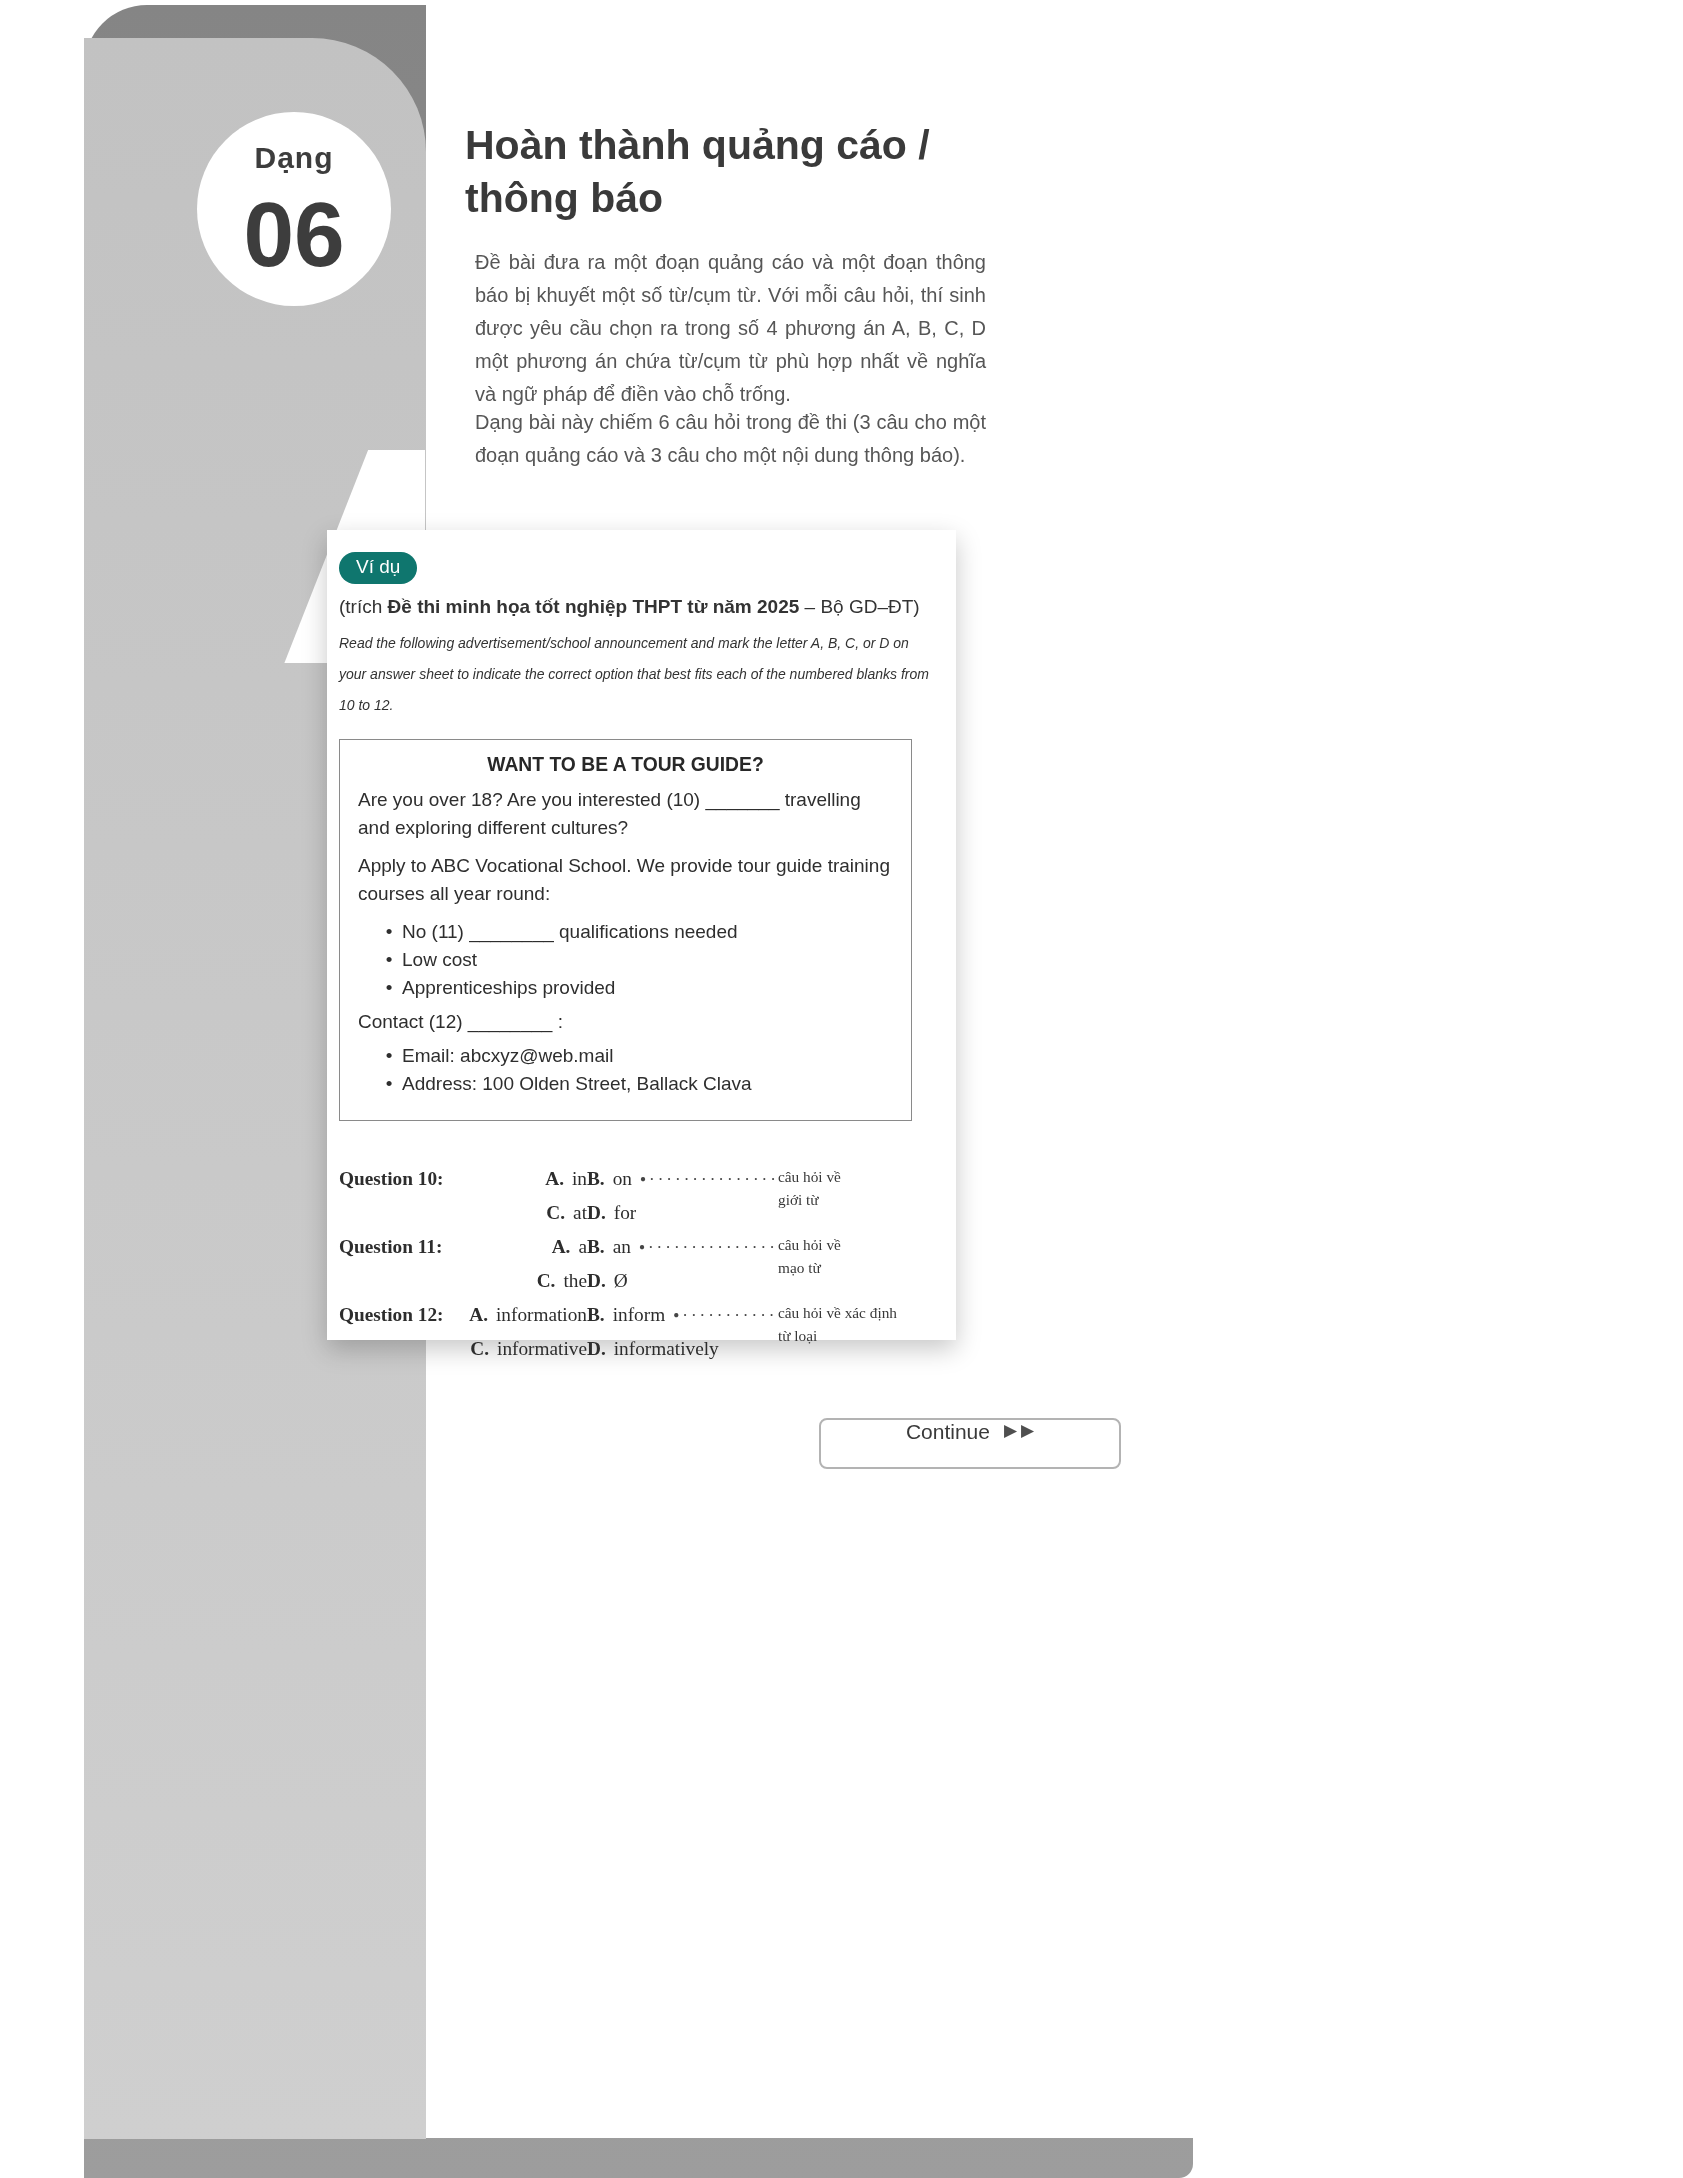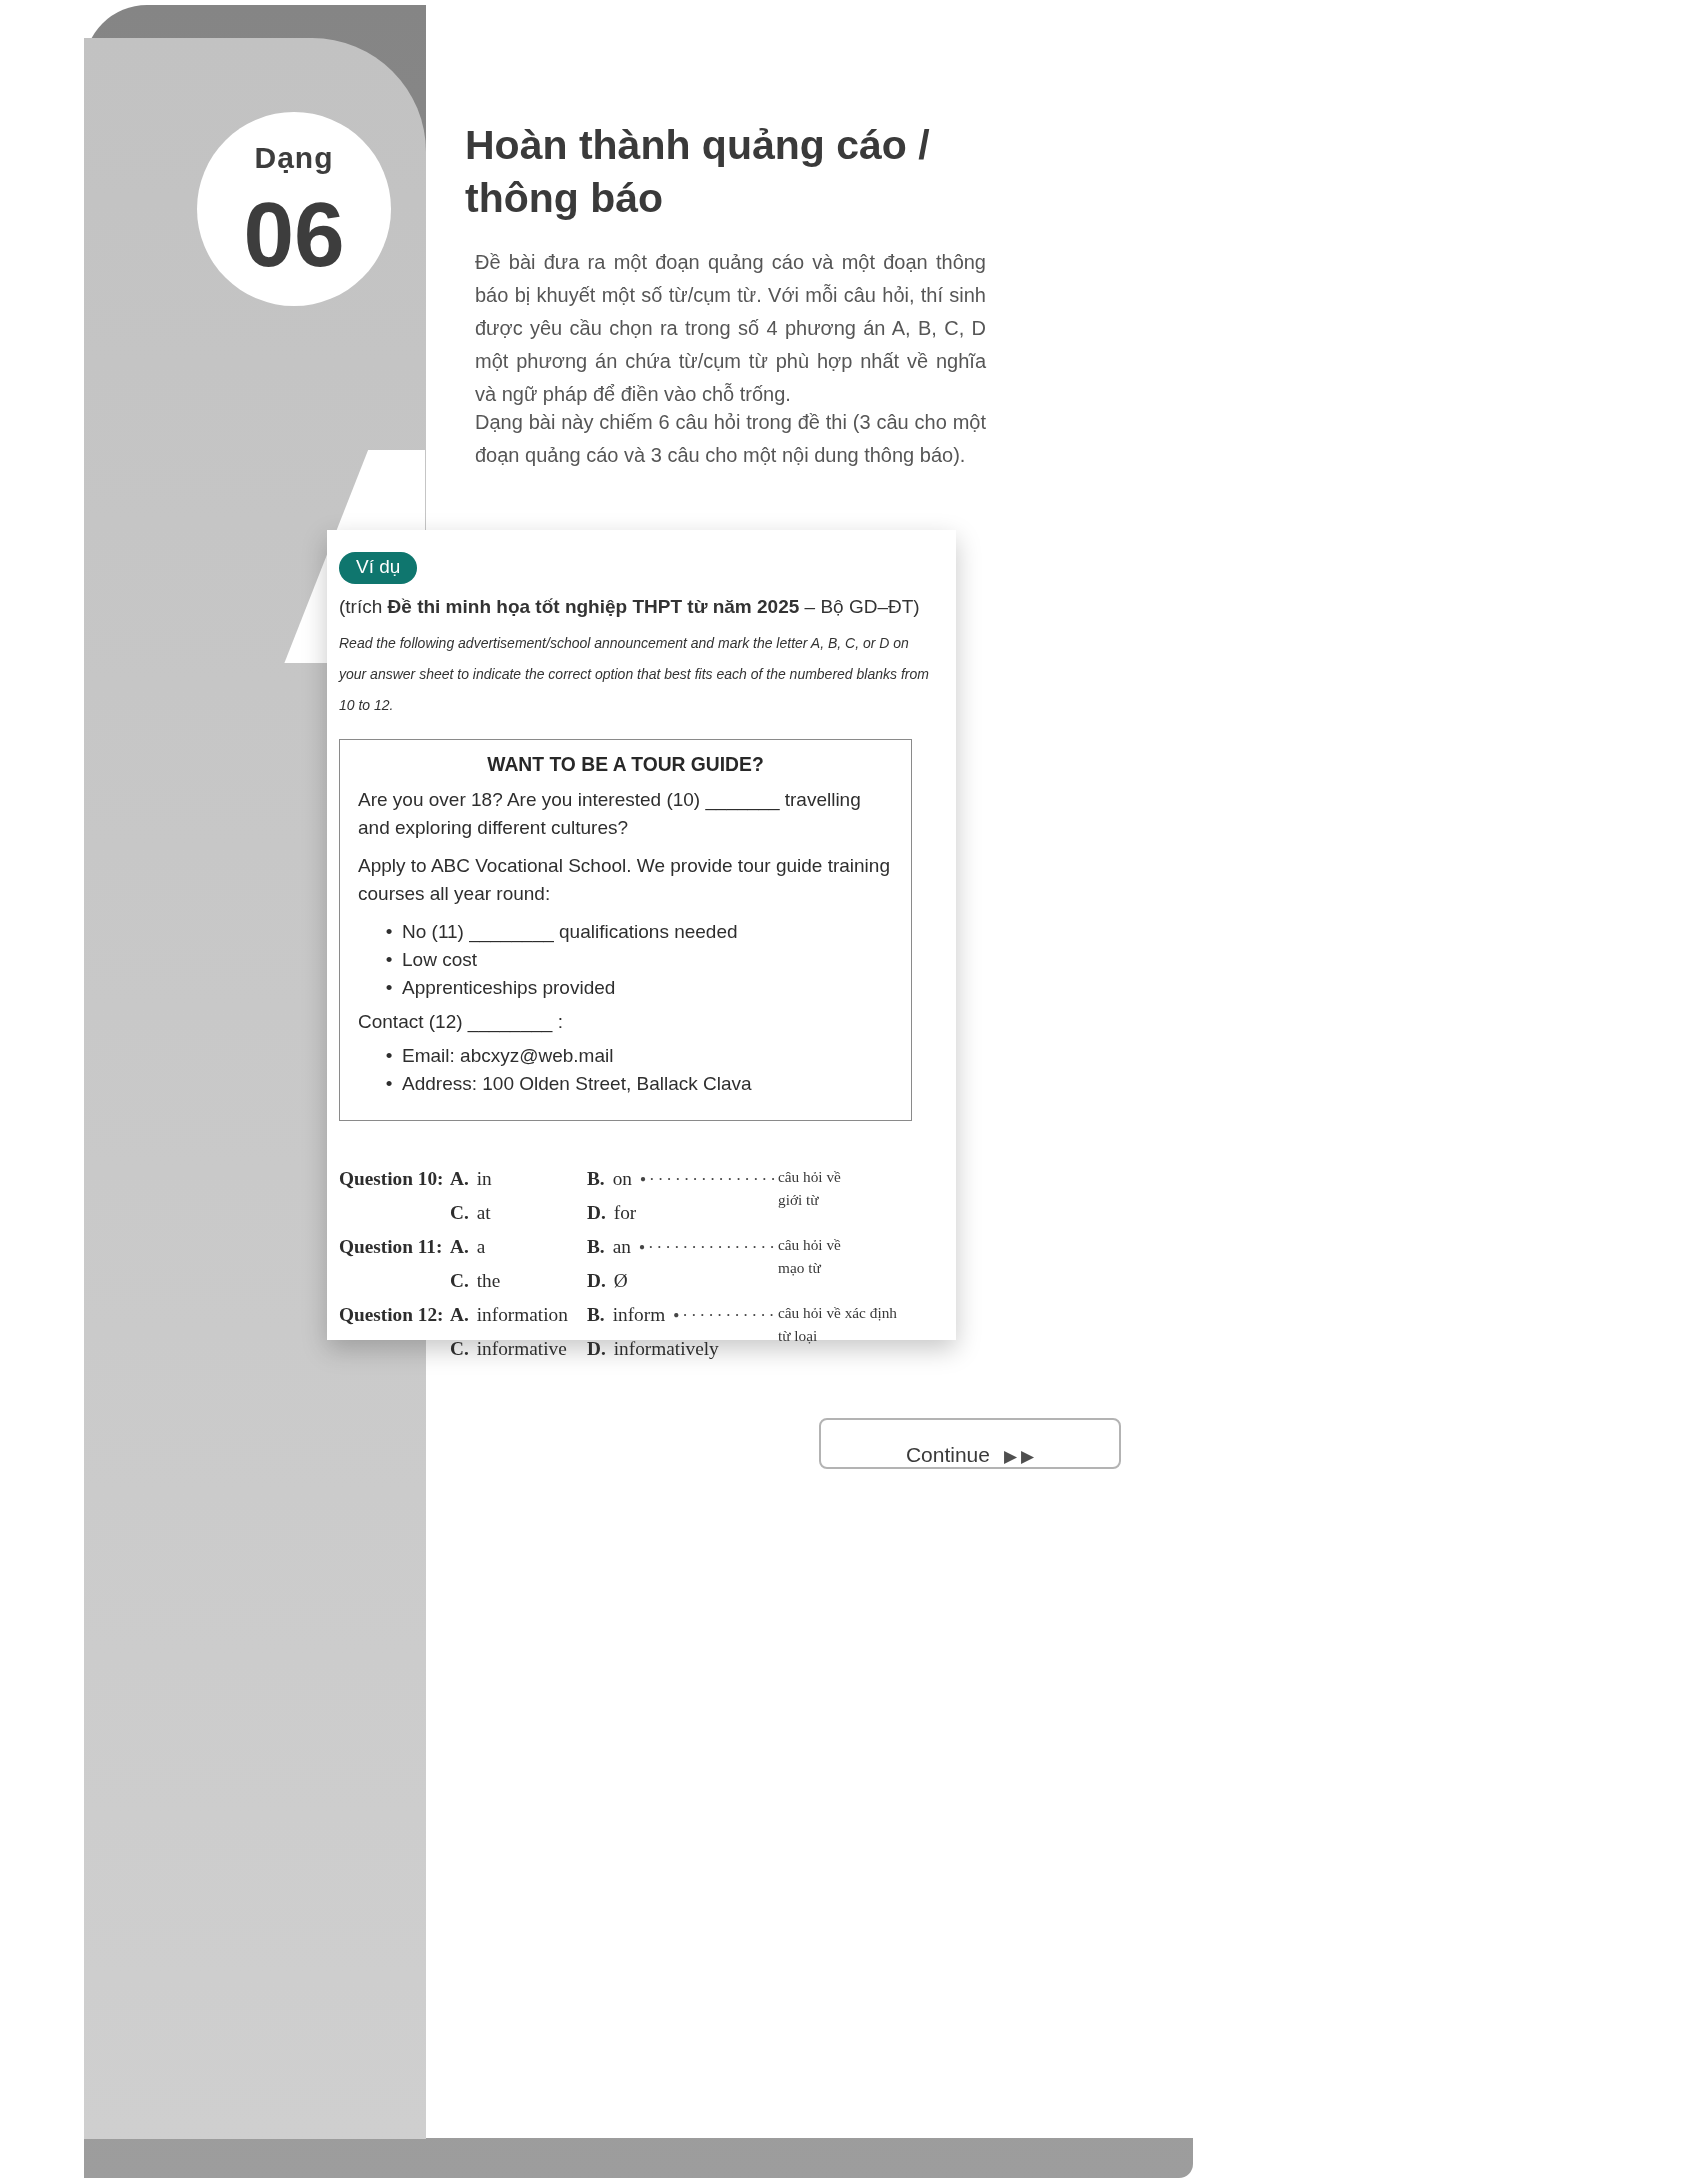--- a/index.html
+++ b/index.html
@@ -46,31 +46,31 @@
   .ad-ul{margin:0 0 6px 18px;}
   .ad-li{display:flex;font-size:19px;line-height:28px;}
   .ad-li .dot{width:26px;text-align:center;flex:none;}
   .ad-li .li-text{flex:1;}
   .contact{margin-bottom:6px;}
 
   
   .questions{margin-top:41px;font-family:Liberation Serif, serif;}
   .q-row{display:flex;height:34px;line-height:34px;font-size:19.3px;color:#2d2d2d;align-items:flex-start;}
   .q-label{width:111px;font-weight:700;flex:none;}
-  .optA{width:137px;flex:none;white-space:nowrap;}
+  .optA{width:137px;flex:none;white-space:nowrap;text-align:right;}
   .optB{flex:none;white-space:nowrap;}
   .opt-l{font-weight:700;margin-right:8px;}
   .q-leader{flex:1;overflow:hidden;white-space:nowrap;padding-left:8px;color:#454545;letter-spacing:3px;}
   .lead-b{font-size:10px;vertical-align:3px;}
   .lead-d{font-size:17px;}
   .q-note{width:166px;flex:none;font-size:15.3px;line-height:23px;color:#383838;padding-top:3px;letter-spacing:0;}
 
   
   .continue-btn{position:absolute;left:819px;top:1418px;width:302px;height:51px;border:2px solid #b3b3b3;
-                border-radius:8px;background:#ffffff;display:flex;align-items:flex-end;justify-content:center;
+                border-radius:8px;background:#ffffff;display:flex;align-items:flex-start;justify-content:center;
                 font-size:21px;color:#3a3a3a;cursor:pointer;box-sizing:border-box;}
   .tri{color:#4f4f4f;font-size:17px;margin-left:14px;}
   .tri + .tri{margin-left:4px;}
 </style>
 </head>
 <body>
 
 <div class="page">
 
   <div class="spine-dark"></div>

